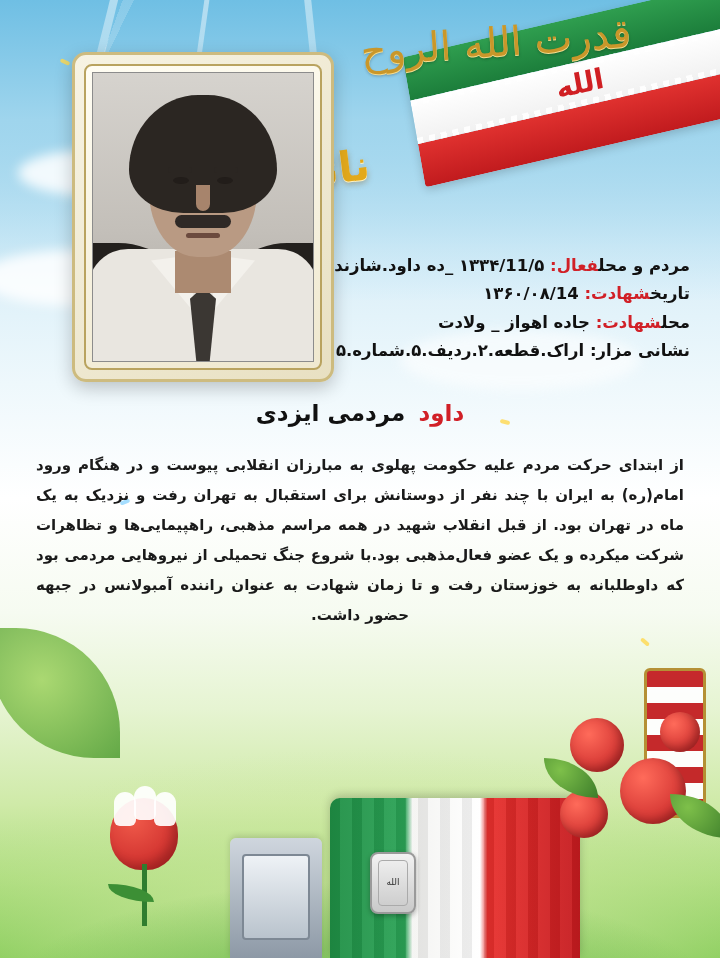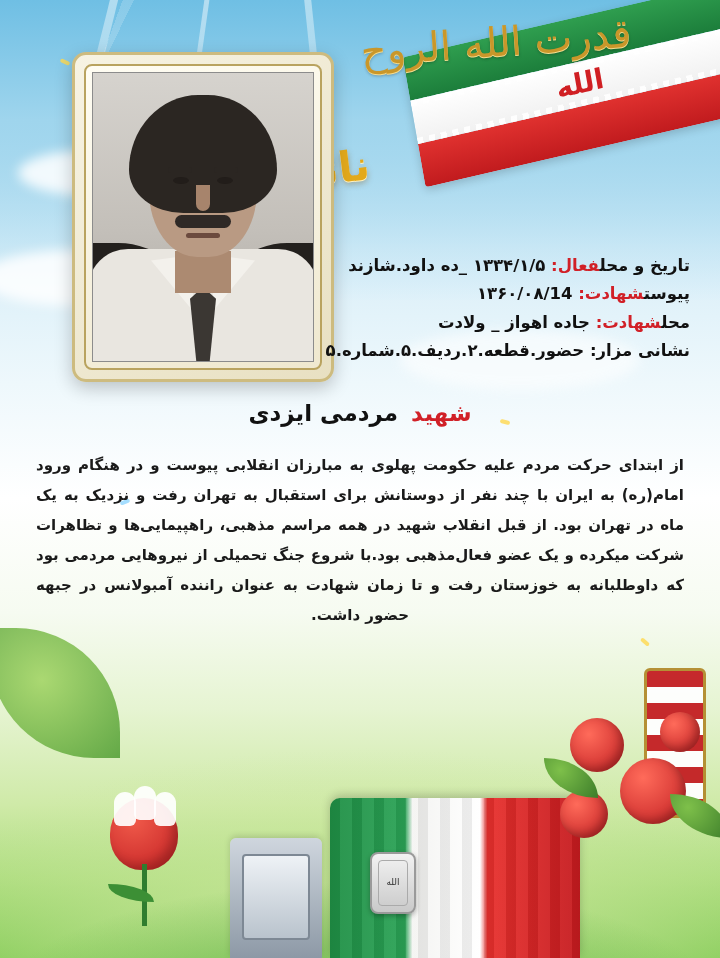--- a/index.html
+++ b/index.html
@@ -345,39 +345,39 @@
         <div class="p-eye-r"></div>
         <div class="p-nose"></div>
         <div class="p-mus"></div>
         <div class="p-mouth"></div>
       </div>
     </div>
   </div>
 
   <div class="info">
     <div class="line">
-      <span>تاریخ و محل</span><span class="red">فعال:</span>
-      <span class="val">۱۳۳۴/۱/۵ _ده داود.شازند</span>
+      <span>مردم و محل</span><span class="red">فعال:</span>
+      <span class="val">۱۳۳۴/11/۵ _ده داود.شازند</span>
     </div>
     <div class="line">
-      <span>پیوست</span><span class="red">شهادت:</span>
+      <span>تاریخ</span><span class="red">شهادت:</span>
       <span class="val">۱۳۶۰/۰۸/14</span>
     </div>
     <div class="line">
       <span>محل</span><span class="red">شهادت:</span>
       <span class="val">جاده اهواز _ ولادت</span>
     </div>
     <div class="line">
       <span>نشانی مزار:</span>
-      <span class="val">حضور.قطعه.۲.ردیف.۵.شماره.۵</span>
+      <span class="val">اراک.قطعه.۲.ردیف.۵.شماره.۵</span>
     </div>
   </div>
 
   <div class="name-row">
-    <span class="sh">شهید</span>
+    <span class="sh">داود</span>
     <span class="nm">مردمی ایزدی</span>
   </div>
 
   <div class="body-text">
     <p>از ابتدای حرکت مردم علیه حکومت پهلوی به مبارزان انقلابی پیوست و در هنگام  ورود امام(ره) به ایران با چند نفر از دوستانش برای استقبال  به تهران رفت و نزدیک به یک ماه در تهران بود. از قبل انقلاب شهید در همه مراسم مذهبی، راهپیمایی‌ها و تظاهرات شرکت میکرده و یک عضو فعال‌مذهبی بود.با شروع جنگ تحمیلی از نیروهایی مردمی بود که داوطلبانه به خوزستان رفت و تا زمان شهادت به عنوان راننده آمبولانس در جبهه حضور داشت.</p>
   </div>
 
   <div class="green-leaf-left"></div>
 
   <div class="tulip">

